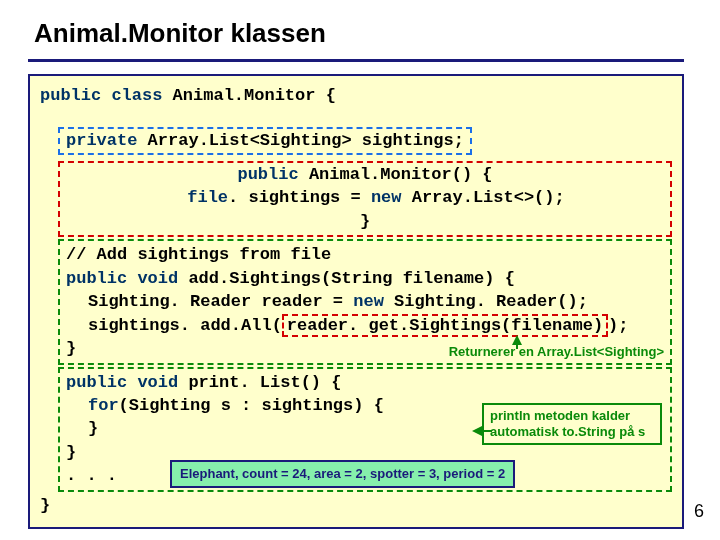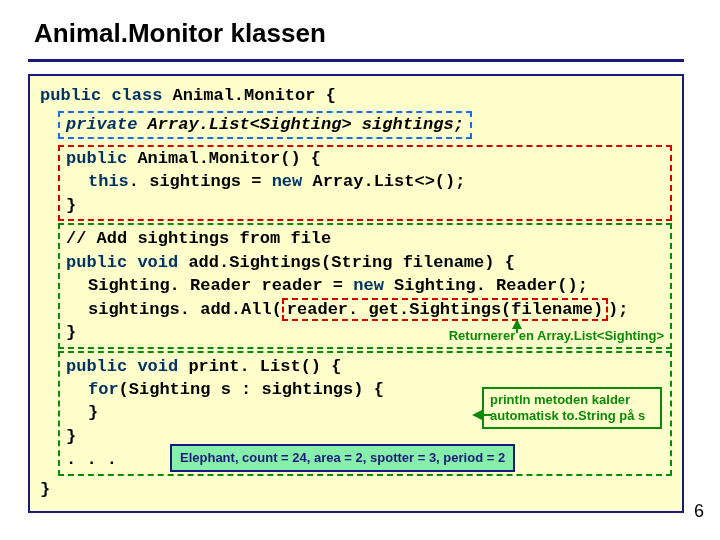--- a/index.html
+++ b/index.html
@@ -38,29 +38,29 @@
     color: #000;
     line-height: 1.38;
     position: relative;
   }
   .kw { color: #003366; font-weight: bold; }
   .indent1 { padding-left: 22px; }
   .indent2 { padding-left: 44px; }
   .dash-blue {
     border: 2px dashed #1a6fe8;
     padding: 0 6px;
-    margin: 4px 0 4px 18px;
+    margin: 20px 0 4px 18px;
     display: inline-block;
-    font-style: italic;
   }
   .dash-red {
     border: 2px dashed #d40000;
     padding: 0 6px 2px 6px;
     margin: 2px 0 2px 18px;
     display: block;
+    text-align: center;
   }
   .dash-green {
     border: 2px dashed #0a8a0a;
     padding: 2px 6px 2px 6px;
     margin: 2px 0 2px 18px;
     display: block;
     position: relative;
   }
   .hl-red {
     border: 2px dashed #d40000;
@@ -141,21 +141,21 @@
 
   <div class="code-box">
     <div class="row"><span class="kw">public class</span><span> Animal.Monitor {</span></div>
 
     <div class="dash-blue">
       <span class="kw">private</span><span> Array.List&lt;Sighting&gt; sightings;</span>
     </div>
 
     <div class="dash-red">
       <div class="row"><span class="kw">public</span><span> Animal.Monitor() {</span></div>
-      <div class="row indent1"><span class="kw">this</span><span>. sightings = </span><span class="kw">new</span><span> Array.List&lt;&gt;();</span></div>
+      <div class="row indent1"><span class="kw">file</span><span>. sightings = </span><span class="kw">new</span><span> Array.List&lt;&gt;();</span></div>
       <div class="row"><span>}</span></div>
     </div>
 
     <div class="dash-green">
       <div class="row">// Add sightings from file</div>
       <div class="row"><span class="kw">public void</span><span> add.Sightings(String filename) {</span></div>
       <div class="row indent1"><span>Sighting. Reader reader = </span><span class="kw">new</span><span> Sighting. Reader();</span></div>
       <div class="row indent1"><span>sightings. add.All(</span><span class="hl-red">reader. get.Sightings(filename)</span><span>);</span></div>
       <div class="row"><span>}</span></div>
       <div class="callout-green" style="right:6px; bottom:2px;">Returnerer en Array.List&lt;Sighting&gt;</div>

